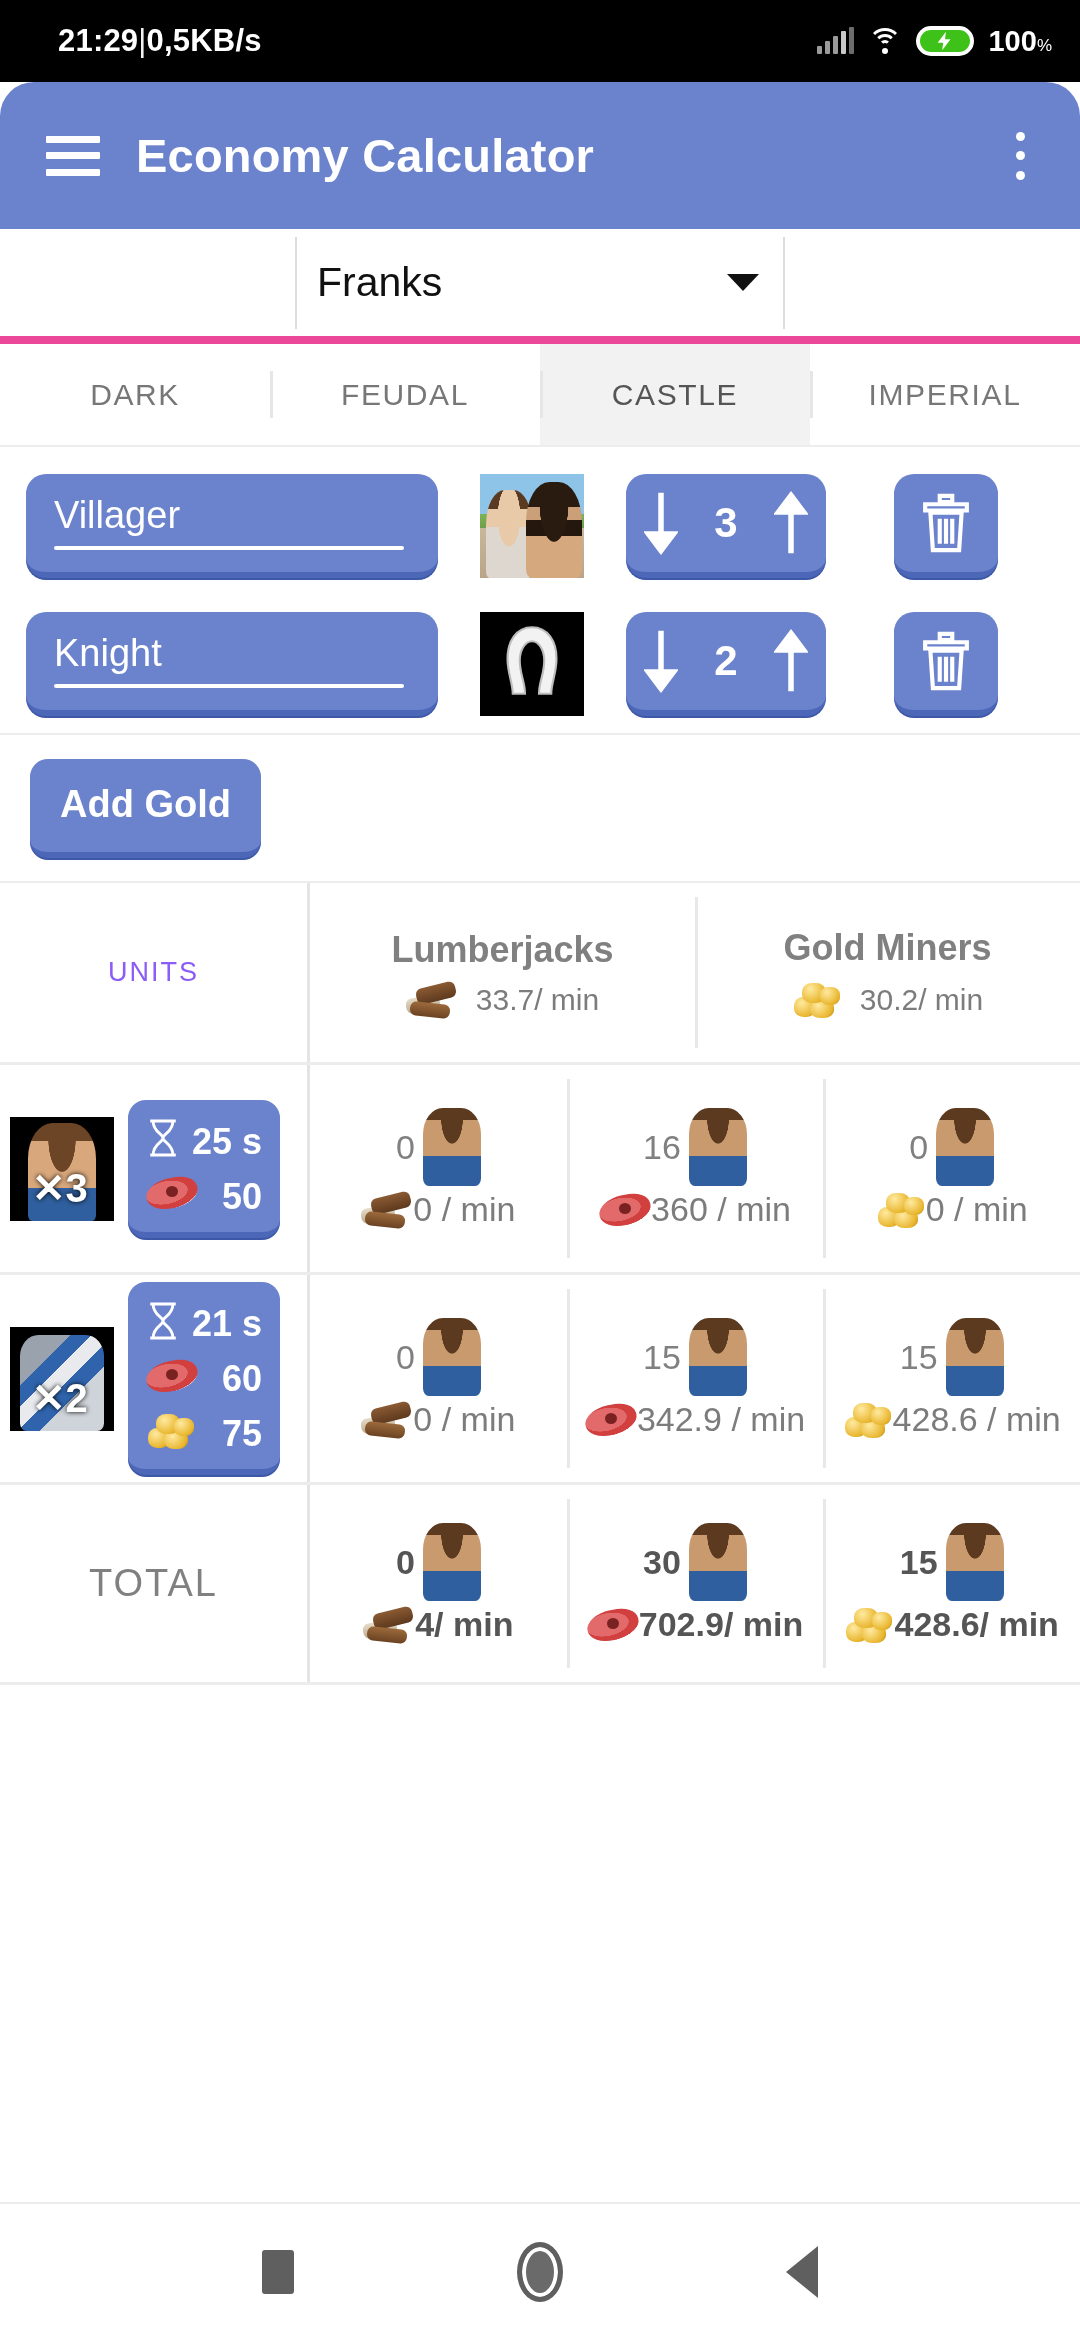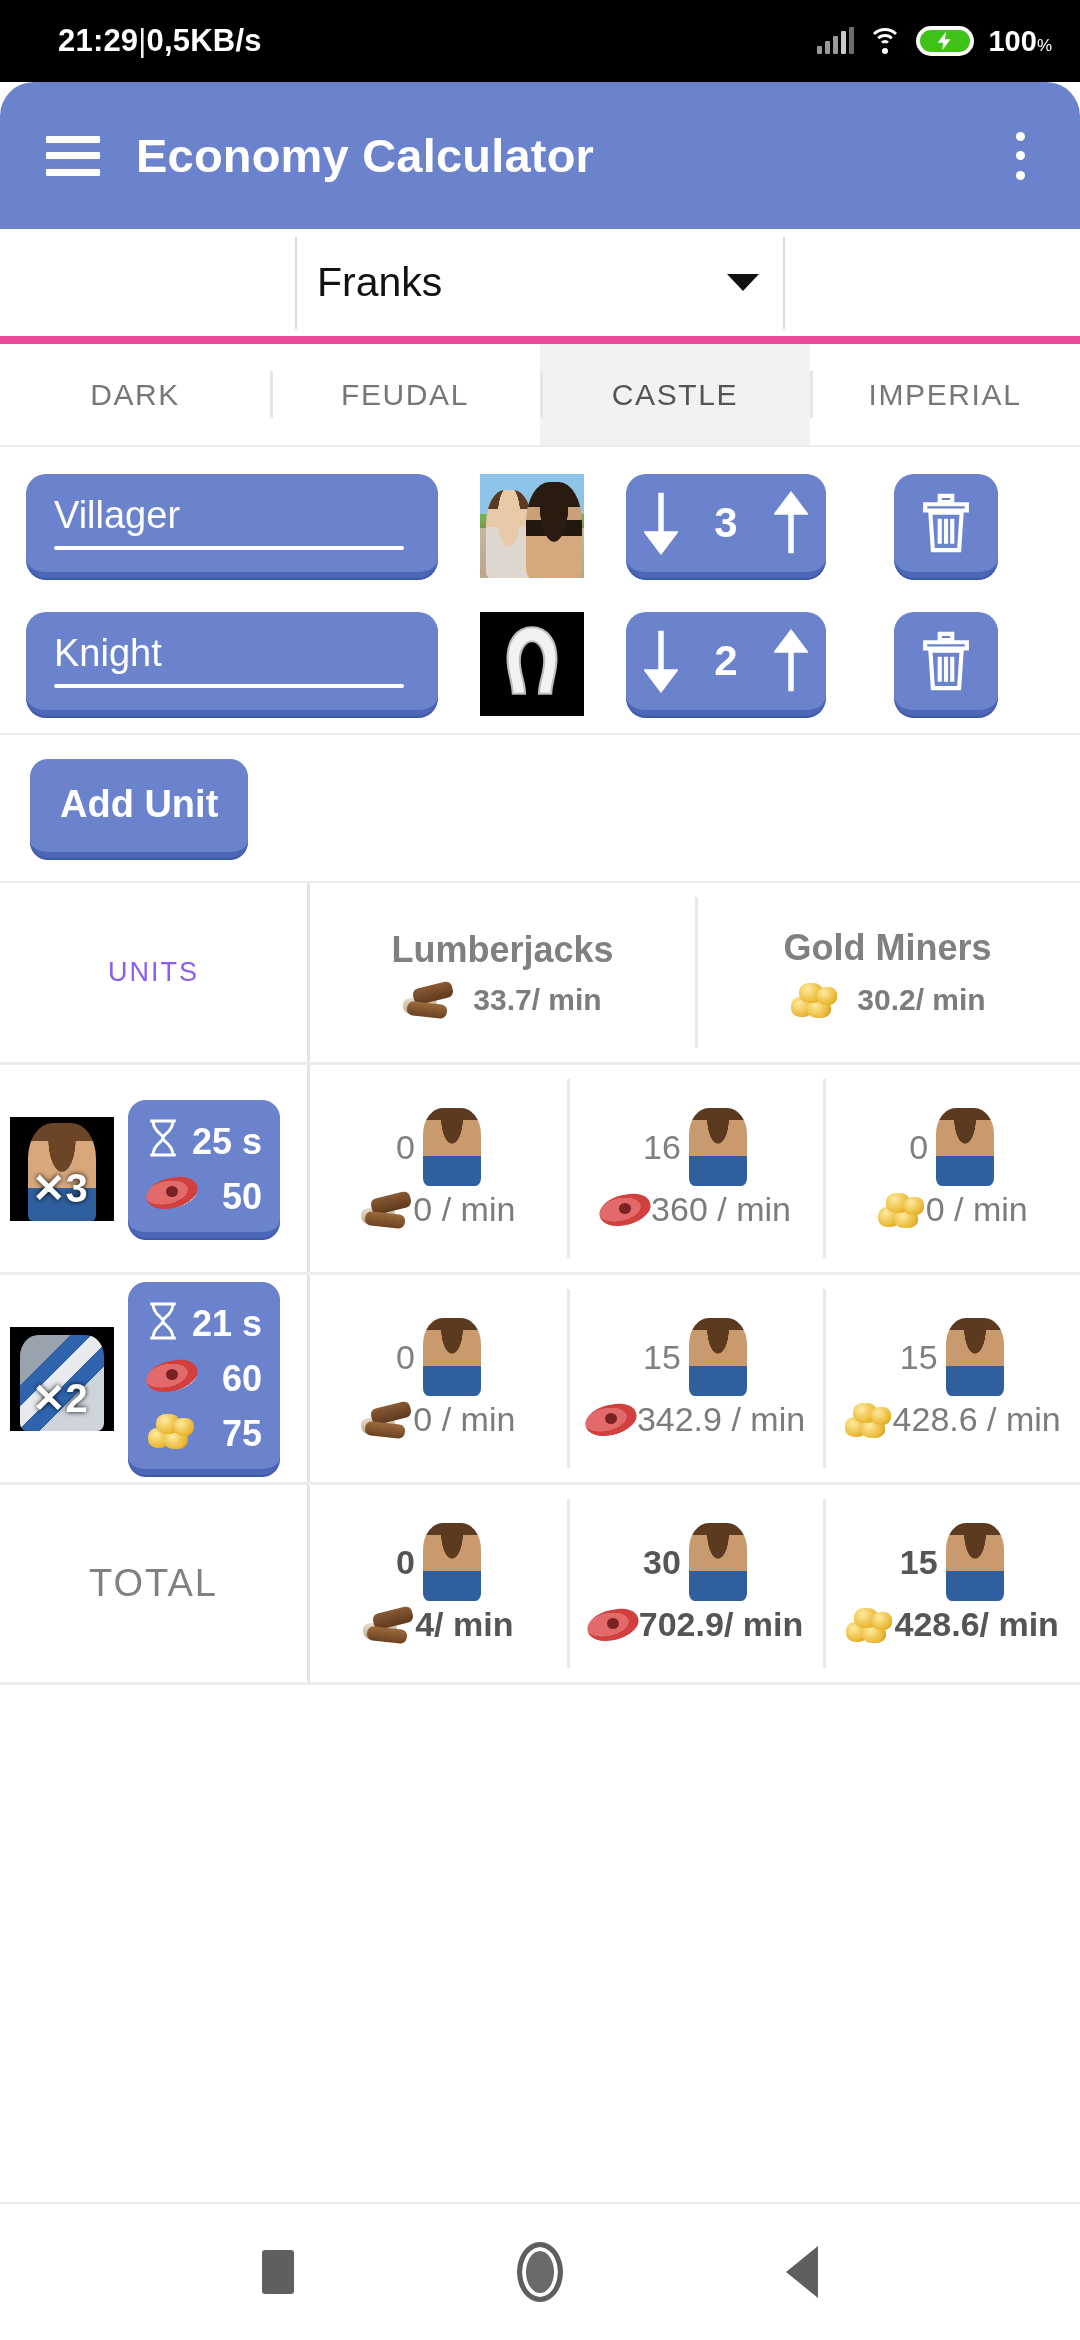--- a/index.html
+++ b/index.html
@@ -112,21 +112,21 @@
   .table { background:#fff; }
   .trow { display:flex; border-bottom: 3px solid #ececec; }
   .tcol-label { width: 307px; flex:none; display:flex; align-items:center; justify-content:center; }
   .tcol-data { flex: 1; display:flex; border-left: 3px solid #e4e4e4; }
   .dcell { flex: 1; display:flex; flex-direction:column; align-items:center; justify-content:center; padding: 16px 4px; position:relative; }
   .dcell + .dcell::before { content:""; position:absolute; left:0; top: 14px; bottom: 14px; width: 3px; background:#e8e8e8; }
 
   .head-row { height: 182px; }
   .units-label { font-size: 27px; color:#8b5cf6; letter-spacing: 2px; font-weight: 400; }
   .col-title { font-size: 36px; color:#808080; font-weight: 700; margin-bottom: 12px; white-space: nowrap; }
-  .rate-line { display:flex; align-items:center; gap: 18px; font-size: 30px; color:#7c7c7c;font-weight:bold; }
+  .rate-line { display:flex; align-items:center; gap: 18px; font-size: 30px; color:#7c7c7c; }
 
   .data-row { height: 210px; }
   .unitcell { display:flex; align-items:center; gap: 14px; padding-left: 10px; width:100%; }
   .unit-thumb { width: 104px; height: 104px; position:relative; flex:none; background:#000; overflow:hidden; }
   .unit-thumb .xlbl { position:absolute; left: 22px; bottom: 10px; color:#fff; font-size: 40px; font-weight: 700; text-shadow: 0 0 5px #000; white-space:nowrap; }
   .tb-vil::before { content:""; position:absolute; left:18px; top:6px; width: 68px; height: 98px;
       background: radial-gradient(ellipse at 50% 16%, #6b4526 0 28%, transparent 29%), linear-gradient(#6b4526 0 18%, #d8a87c 18% 66%, #2f5f9e 66% 100%); border-radius: 36% 36% 6% 6%; }
   .tb-kni::before { content:""; position:absolute; left: 10px; top: 8px; width: 84px; height: 96px;
       background: linear-gradient(135deg, #9aa3ad 0 28%, #2f64ad 28% 40%, #e8eaee 40% 52%, #2f64ad 52% 64%, #cfd4da 64% 100%); border-radius: 22% 22% 8% 8%; }
   .costbox {
@@ -289,21 +289,21 @@
       <div class="del">
         <svg viewBox="0 0 24 28">
           <path d="M9 1h6v3H9zM2 5h20v3H2zM4.5 9h15l-1.2 18H5.7z" fill="none" stroke="#fff" stroke-width="2"></path>
           <path d="M9 12v12M12 12v12M15 12v12" stroke="#fff" stroke-width="2"></path>
         </svg>
       </div>
     </div>
   </div>
 
   <div class="addbar">
-    <button class="add-btn">Add Unit</button>
+    <button class="add-btn">Add Gold</button>
   </div>
 
   <div class="table">
 
     <div class="trow head-row">
       <div class="tcol-label">
         <span class="units-label">UNITS</span>
       </div>
       <div class="tcol-data">
         <div class="dcell">

